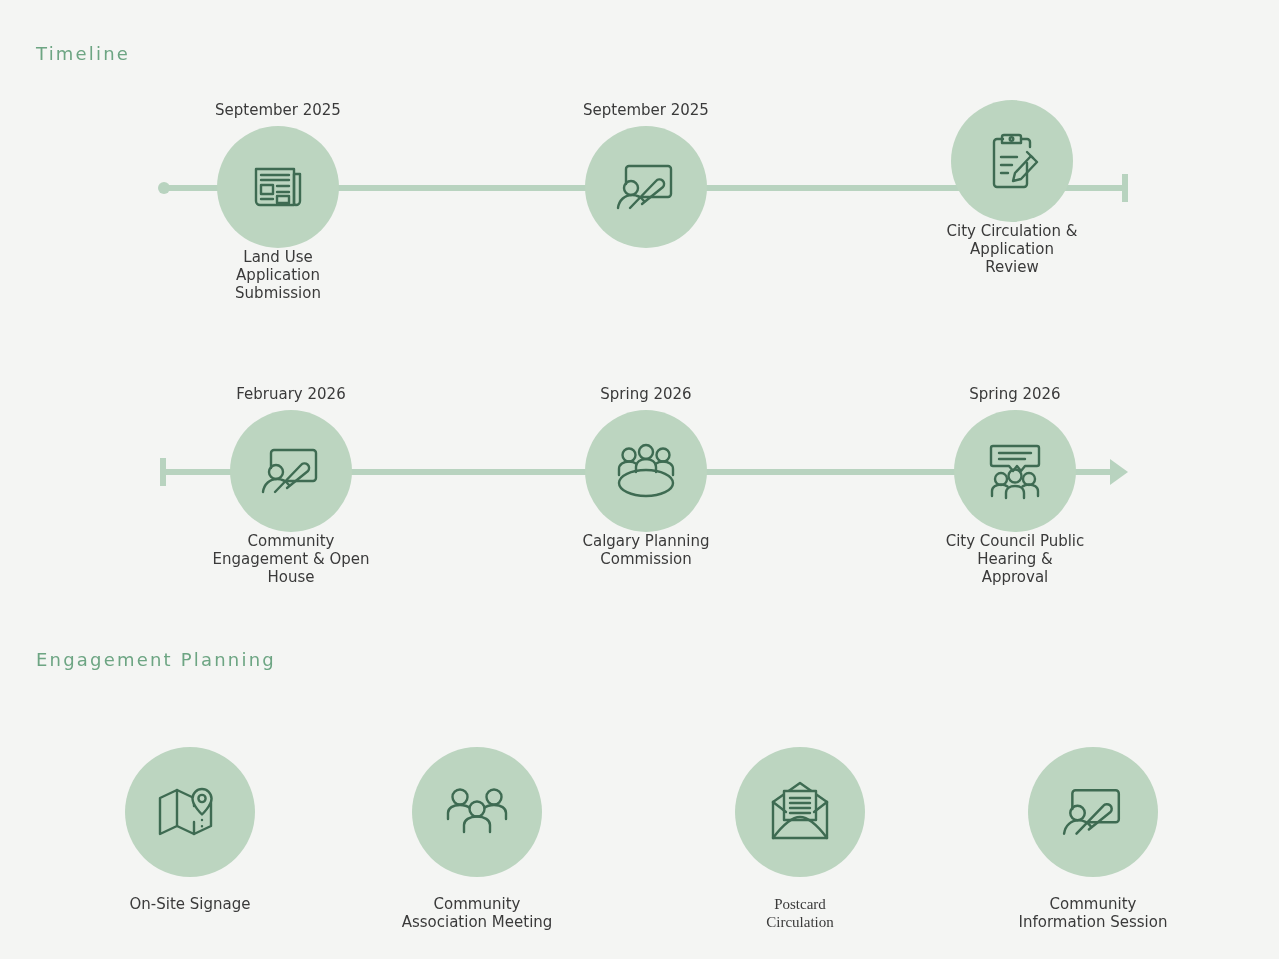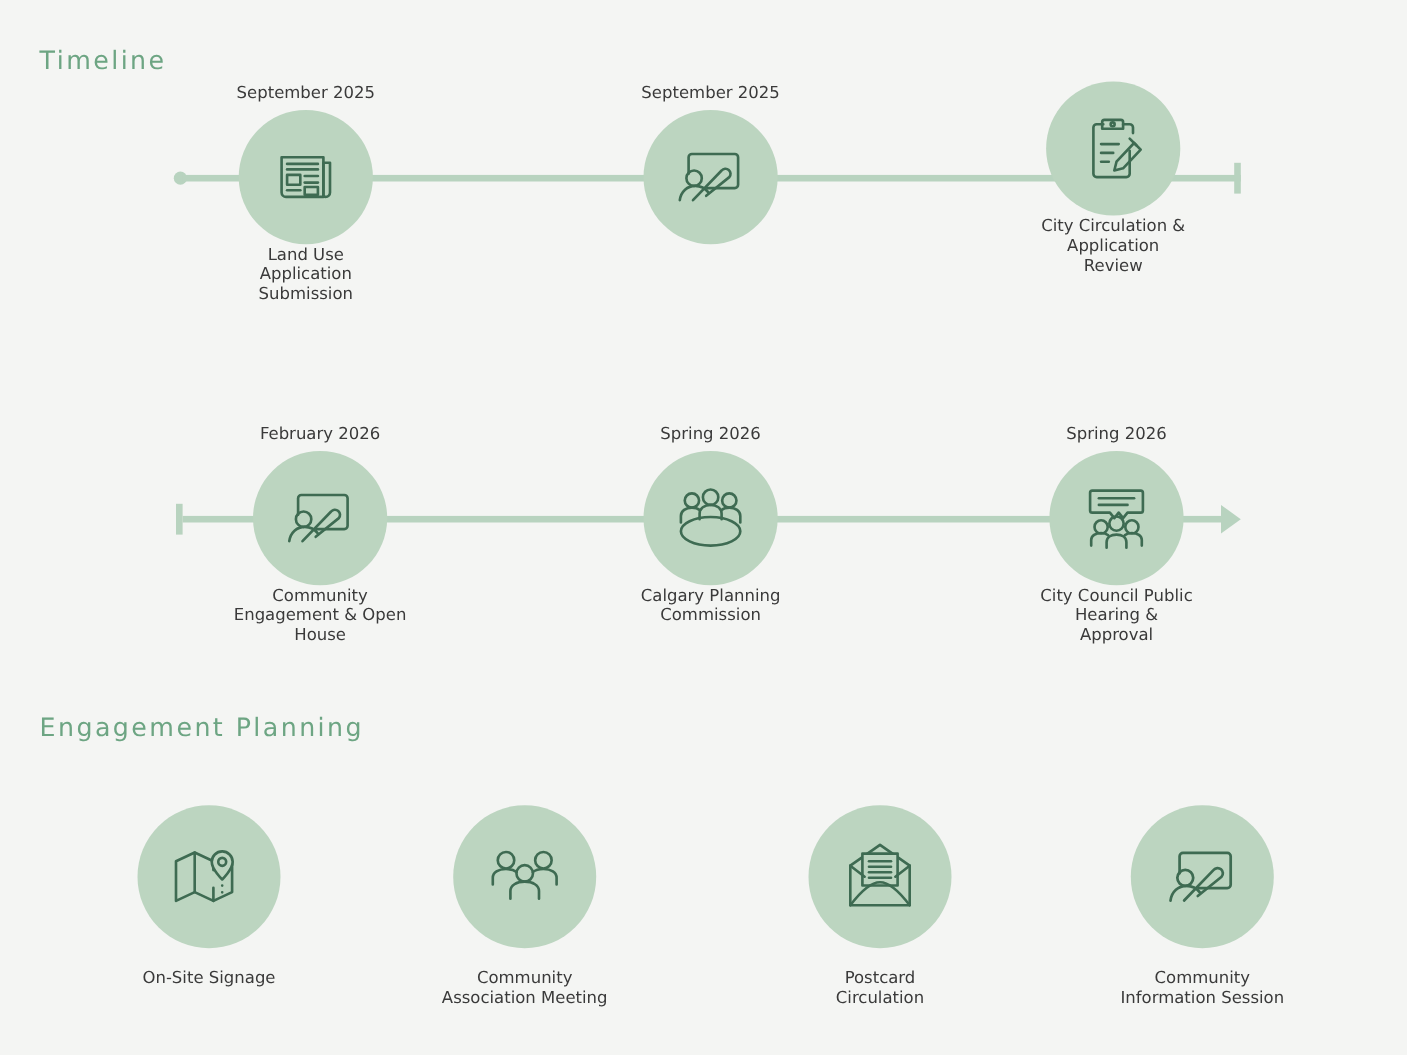--- a/index.html
+++ b/index.html
@@ -13,37 +13,37 @@
     background: #f4f5f3;
     font-family: "DejaVu Sans", "Liberation Sans", sans-serif;
     color: #3a3a3a;
     overflow: hidden;
     position: relative;
   }
 
   
   .section-heading {
     position: absolute;
-    font-size: 23px;
+    font-size: 18px;
     font-weight: 400;
     letter-spacing: 2.2px;
     color: #6da583;
     white-space: nowrap;
   }
   #timeline-heading { left: 36px; top: 43px; }
   #engagement-heading { left: 36px; top: 649px; }
 
   
   .timeline-row {
     position: absolute;
     left: 0;
     width: 1279px;
     height: 230px;
   }
-  #timeline-row-1 { top: 62px; text-decoration: underline; }
+  #timeline-row-1 { top: 88px; text-decoration: underline; }
   #timeline-row-2 { top: 372px; }
 
   .track {
     position: absolute;
     height: 6px;
     background: #b8d3bf;
     top: 97px;
   }
   .track-cap-dot {
     position: absolute;
@@ -98,21 +98,21 @@
   .node-label {
     font-size: 15px;
     line-height: 18px;
     color: #3a3a3a;
     white-space: pre-line;
   }
 
   
   #engagement-row {
     position: absolute;
-    top: 732px;
+    top: 747px;
     left: 0;
     width: 1088px;
     height: 190px;
   }
   .method {
     position: absolute;
     width: 240px;
     text-align: center;
   }
   .method-circle {
@@ -301,21 +301,21 @@
           <path d="M6 35 V29 c0 -5 5 -8 12 -8 c4 0 7.4 1 9.6 2.8"></path>
           <path d="M64 35 V29 c0 -5 -5 -8 -12 -8 c-4 0 -7.4 1 -9.6 2.8"></path>
           <path d="M22 48 V41 c0 -5 5.5 -8.5 13 -8.5 c7.5 0 13 3.5 13 8.5 v7"></path>
         </svg>
       </span>
     </div>
     <div class="method-label">Community
 Association Meeting</div>
   </div>
 
-  <div class="method" style="left:680px; top:0px;">
+  <div class="method" style="left:680px; top:0px;font-family:Liberation Serif, serif;">
     <div class="method-circle">
       <span>
         <svg width="68" height="64" viewBox="0 0 68 64" fill="none" stroke="#3e6b52" stroke-width="2.4" stroke-linecap="round" stroke-linejoin="round">
           <path d="M7 22 L34 3 L61 22"></path>
           <rect x="18" y="11" width="32" height="29" fill="#bcd5c0"></rect>
           <path d="M24 18 H44"></path>
           <path d="M24 23 H44"></path>
           <path d="M24 28 H44"></path>
           <path d="M24 33 H44"></path>
           <path d="M7 22 V58 H61 V22"></path>

